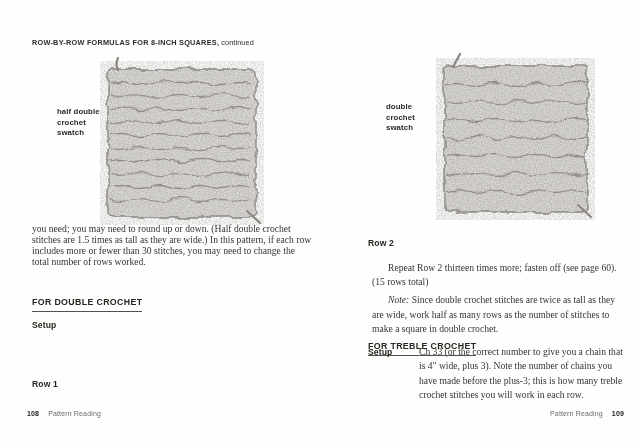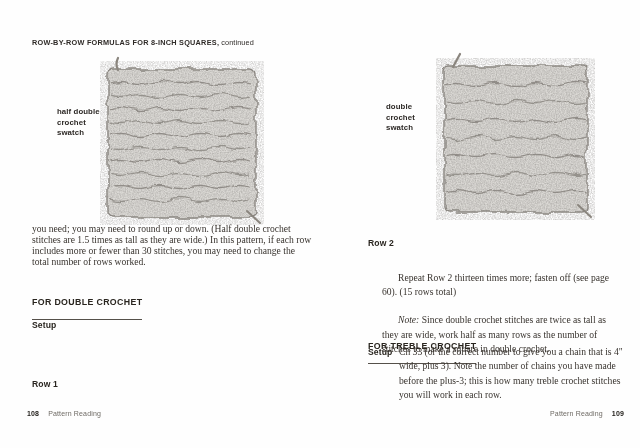--- a/index.html
+++ b/index.html
@@ -16,30 +16,30 @@
   .swatch svg{display:block;}
   .swatch-label{
     position:absolute;font-family:"Liberation Sans",sans-serif;font-weight:bold;
     font-size:7.8px;line-height:10.6px;color:#2c2825;letter-spacing:.1px;
   }
   .para{font-size:9.6px;line-height:11px;}
   .intro{position:absolute;left:32px;top:223px;width:281px;}
   .section-head{
     position:absolute;font-family:"Liberation Sans",sans-serif;font-weight:bold;
     font-size:8.8px;letter-spacing:.35px;color:#29251f;
-    border-bottom:1.1px solid #55504a;padding-bottom:12px;white-space:nowrap;
+    border-bottom:1.1px solid #55504a;padding-bottom:4px;white-space:nowrap;
   }
-  .hang{position:absolute;display:flex;align-items:flex-start;}
+  .hang{position:absolute;display:flex;align-items:flex-start;gap:20px;}
   .hang .lbl{
     flex:none;width:31px;font-family:"Liberation Sans",sans-serif;font-weight:bold;
     font-size:8.6px;color:#29251f;padding-top:1.5px;letter-spacing:.1px;
   }
   .hang .txt{font-size:9.6px;line-height:14.3px;}
   .indent-paras{position:absolute;font-size:9.6px;line-height:14.2px;}
-  .indent-paras p{margin:14px;text-indent:16px;}
+  .indent-paras p{margin:4px;text-indent:16px;}
   .footer{
     position:absolute;top:410px;font-family:"Liberation Sans",sans-serif;font-size:7px;
     letter-spacing:.15px;white-space:nowrap;
   }
   .footer .num{font-weight:bold;color:#23201c;}
   .footer .sec{color:#6e6a64;}
   .footer.left{left:27px;}
   .footer.left .sec{margin-left:9px;}
   .footer.right{right:16px;text-align:right;}
   .footer.right .sec{margin-right:9px;}

